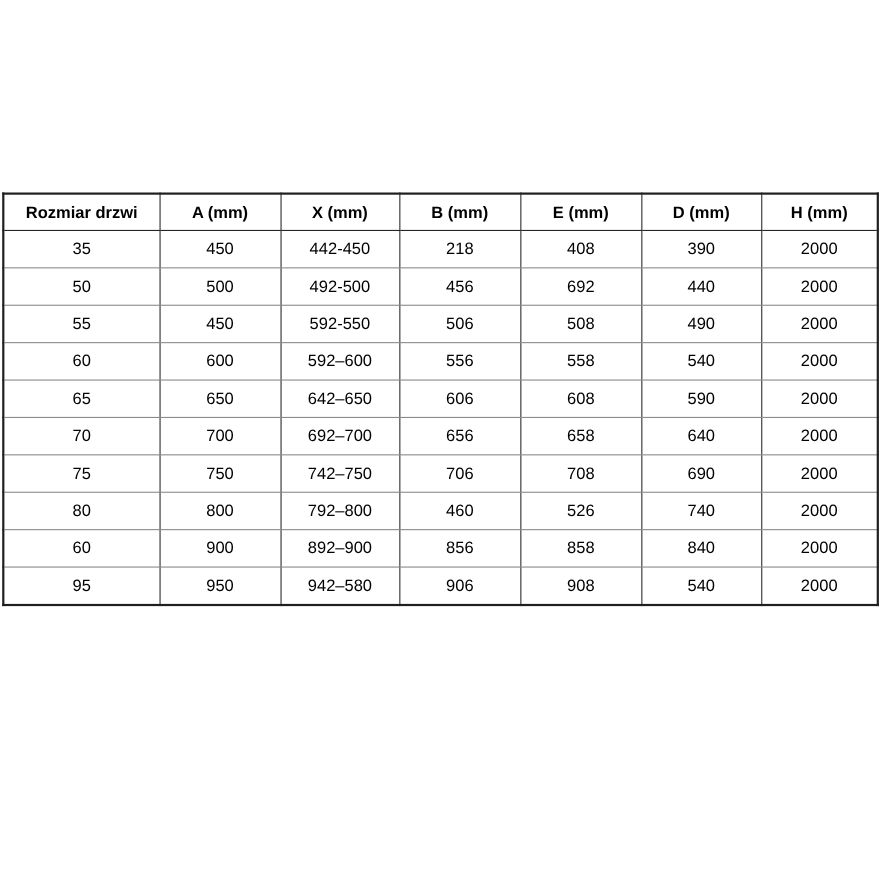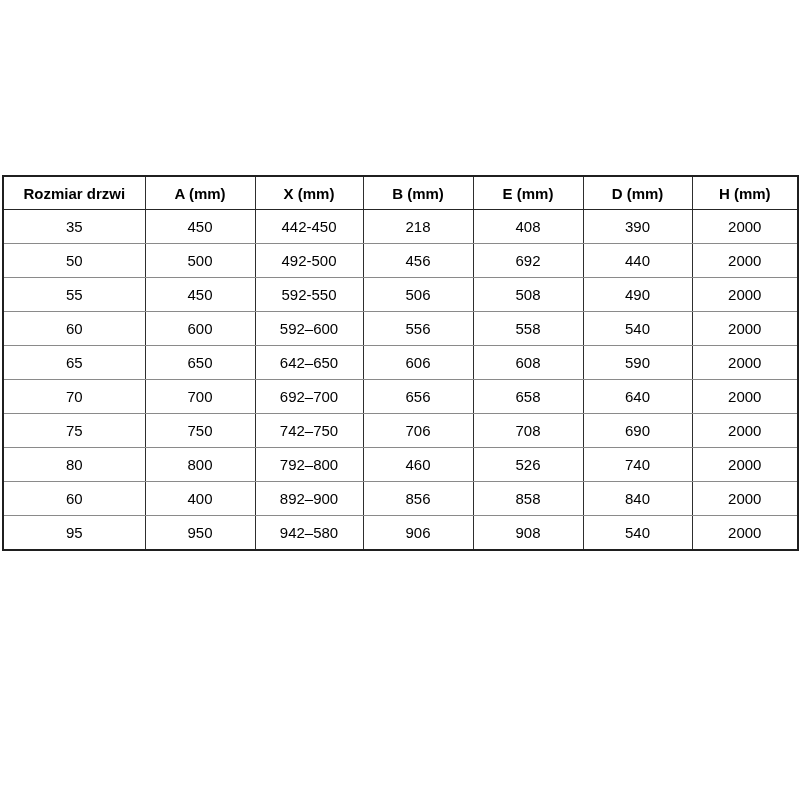--- a/index.html
+++ b/index.html
@@ -146,21 +146,21 @@
           <td>80</td>
           <td>800</td>
           <td>792–800</td>
           <td>460</td>
           <td>526</td>
           <td>740</td>
           <td>2000</td>
         </tr>
         <tr>
           <td>60</td>
-          <td>400</td>
+          <td>900</td>
           <td>892–900</td>
           <td>856</td>
           <td>858</td>
           <td>840</td>
           <td>2000</td>
         </tr>
         <tr>
           <td>95</td>
           <td>950</td>
           <td>942–580</td>

